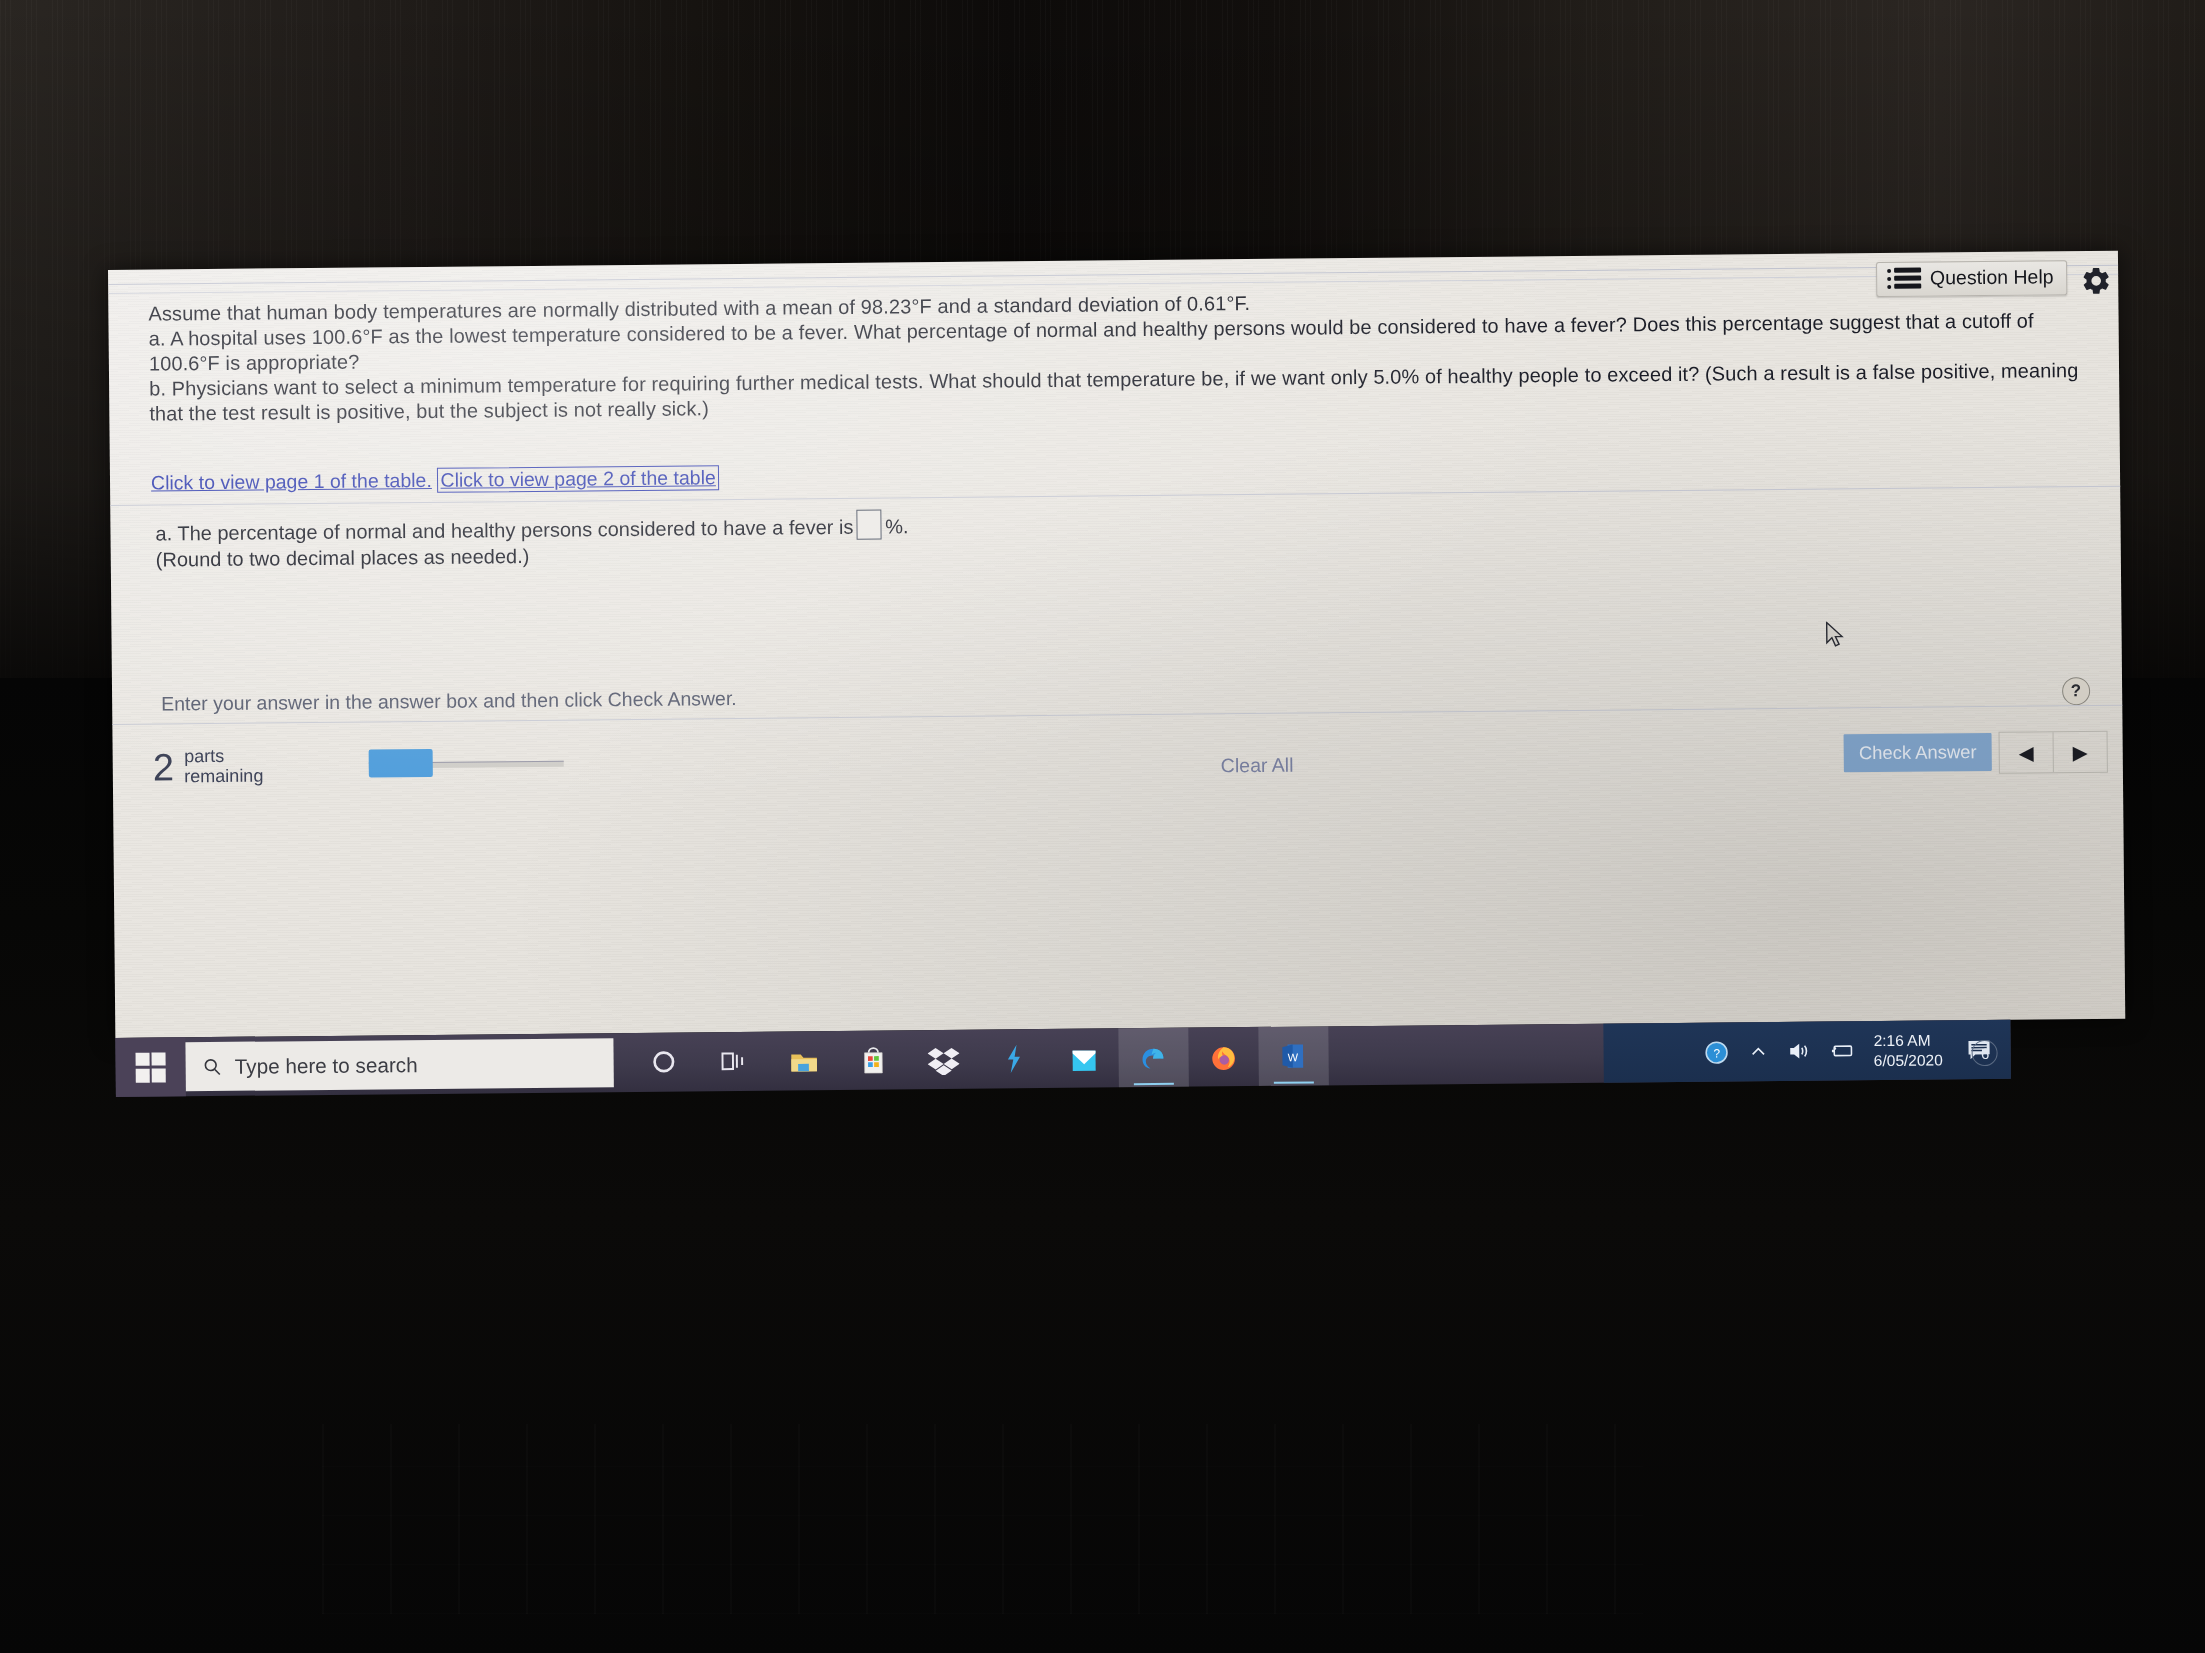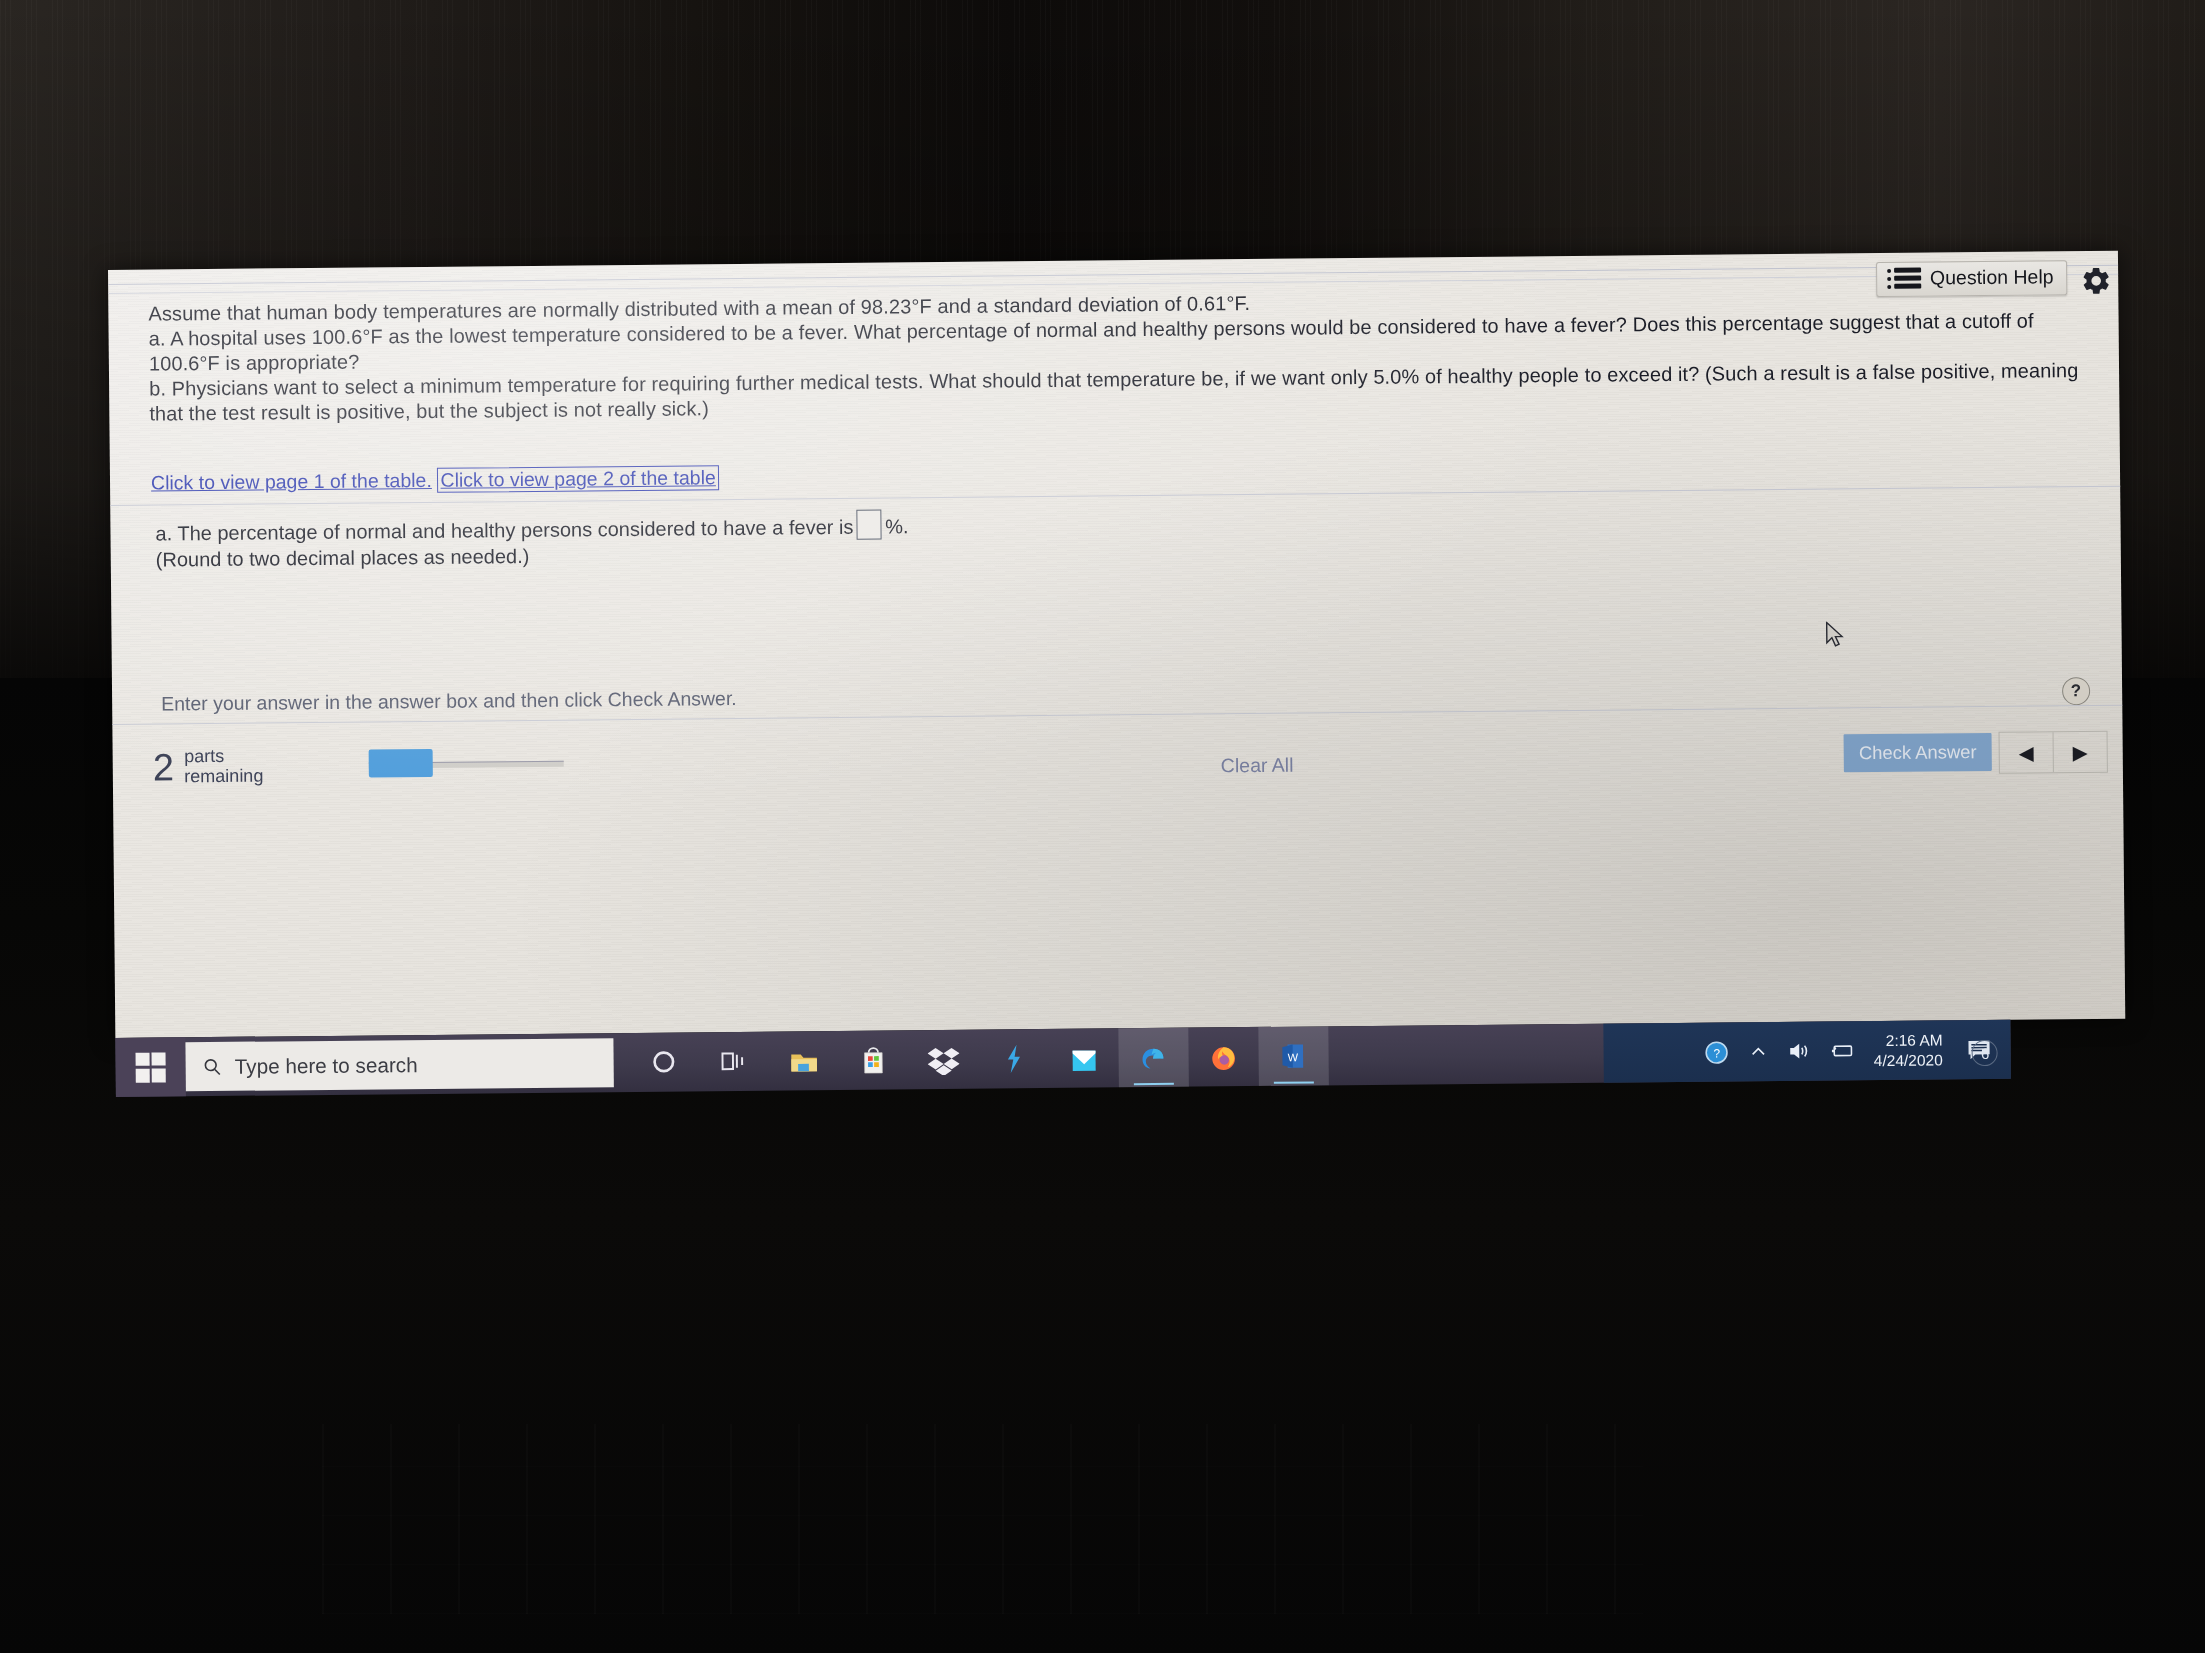--- a/index.html
+++ b/index.html
@@ -112,21 +112,21 @@
 
   .tbicons{display:flex;align-items:center;gap:0;margin-left:15px;}
   .tbi{width:70px;height:59px;display:flex;align-items:center;justify-content:center;cursor:pointer;position:relative;}
   .tbi.active{background:rgba(255,255,255,.14);}
   .tbi.active:after{content:"";position:absolute;bottom:1.7px;left:15px;width:40px;height:2.3px;background:#8fd0f0;}
 
   .tray{position:absolute;right:0;top:0;height:59px;width:402px;
         background:linear-gradient(180deg,#1f3557 0%,#1b2f4e 100%);
         display:flex;align-items:center;justify-content:flex-end;gap:0;padding-right:4.6px;}
   .tray .ti{width:42px;height:59px;display:flex;align-items:center;justify-content:center;color:#e9eef6;cursor:pointer;}
-  .clock{display:flex;flex-direction:column;align-items:flex-end;justify-content:center;
+  .clock{display:flex;flex-direction:column;align-items:flex-start;justify-content:center;
          color:#eef2f8;font-size:15.5px;line-height:1.28;padding:0 10.3px;cursor:pointer;}
   .notif{width:53px;height:59px;display:flex;align-items:center;justify-content:center;position:relative;cursor:pointer;}
   .badge{position:absolute;right:8px;bottom:12.6px;width:24px;height:24px;border-radius:50%;
          border:1.1px solid #5a6a82;color:#dfe6f0;font-size:15px;display:flex;align-items:center;justify-content:center;}
 
   svg{display:block;}
 </style>
 </head>
 <body>
 
@@ -342,21 +342,21 @@
         </div>
         <div class="ti">
           <svg viewBox="0 0 32 20" width="25" height="17" fill="none" stroke="#e8eef7" stroke-width="2">
             <rect x="6" y="4" width="22" height="12" rx="1.5"></rect>
             <path d="M6 10h-3" stroke-width="3"></path>
               <circle cx="7" cy="7" r="1.6" fill="#e8eef7" stroke="none"></circle>
           </svg>
         </div>
         <div class="clock">
           <span>2:16 AM</span>
-          <span>4/24/2020</span>
+          <span>6/05/2020</span>
         </div>
         <div class="notif">
           <svg viewBox="0 0 26 24" width="25" height="23" fill="#dfe6f0">
             <path d="M2 3h22v14H9l-5 5v-5H2z"></path>
             <path d="M5 7h16M5 10h16M5 13h11" stroke="#1b2f4e" stroke-width="1.6"></path>
           </svg>
           <span class="badge">6</span>
         </div>
       </div>
 

